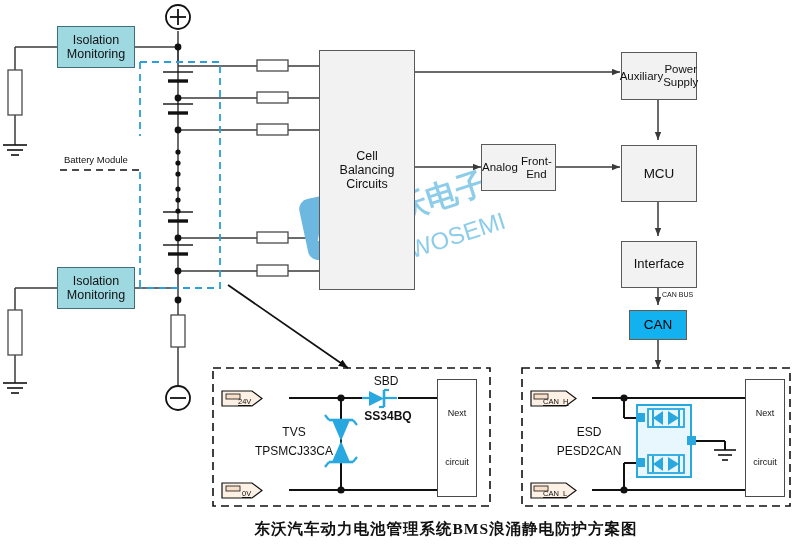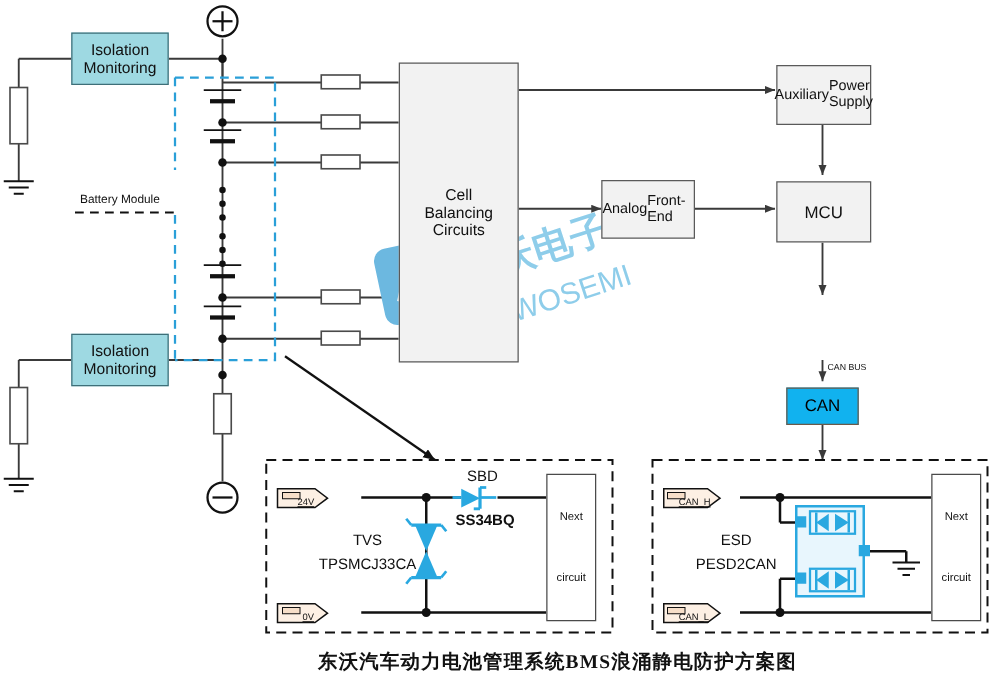--- a/index.html
+++ b/index.html
@@ -1,21 +1,21 @@
 <!DOCTYPE html>
 <html><head>
 <meta charset="utf-8">
 <style>
   html,body{margin:0;padding:0;background:#ffffff;}
   body{width:800px;height:547px;position:relative;overflow:hidden;
        font-family:"Liberation Sans","DejaVu Sans",sans-serif;color:#000;}
   #stage{position:absolute;left:0;top:0;width:800px;height:547px;}
   svg.layer{position:absolute;left:0;top:0;width:800px;height:547px;overflow:visible;}
   .blk{position:absolute;box-sizing:border-box;display:flex;align-items:center;
-       justify-content:center;line-height:1.12;}
+       justify-content:center;text-align:center;line-height:1.12;}
   .greybox{background:#f2f2f2;border:1.4px solid #5a5a5a;font-size:11.5px;color:#111;}
   .cyanbox{background:#9ed9e2;border:1.6px solid #3e6f78;font-size:12.5px;color:#111;}
   .canbox{background:#11b2ef;border:1.6px solid #6b5a4a;font-size:13.5px;color:#000;}
   .nextbox{background:#ffffff;border:1.4px solid #4a4a4a;font-size:9px;color:#111;line-height:1.25;gap:38px;}
   .lbl{position:absolute;font-size:9.5px;color:#111;white-space:nowrap;}
   .lbl-sm{position:absolute;font-size:7px;color:#111;white-space:nowrap;}
   .comp-lbl{position:absolute;font-size:12px;color:#111;text-align:center;white-space:nowrap;}
   .pin{position:absolute;height:18px;box-sizing:border-box;font-size:7.5px;
        display:flex;align-items:center;padding-left:4px;color:#111;text-decoration:underline;}
   .title{position:absolute;left:0;width:800px;text-align:center;font-size:15.5px;
@@ -277,24 +277,27 @@
   <div class="blk greybox" style="left:481px;top:144px;width:75px;height:47px;flex-direction:row;">
     <span>Analog</span>
     <span>Front-End</span>
   </div>
 
   <div class="blk greybox" style="left:621px;top:52px;width:76px;height:48px;flex-direction:row;">
     <span>Auxiliary</span>
     <span>Power Supply</span>
   </div>
 
-  <div class="blk greybox" style="left:621px;top:145px;width:76px;height:49px;font-size:13.5px;">
+  <div class="blk greybox" style="left:621px;top:145px;width:76px;height:57px;font-size:13.5px;">
     <span>MCU</span>
   </div>
 
+  <div class="blk greybox" style="left:621px;top:241px;width:76px;height:47px;font-size:13px;">
+    <span>Interface</span>
+  </div>
 
   <div class="lbl-sm" style="left:662px;top:291px;">CAN BUS</div>
 
   <div class="blk canbox" style="left:629px;top:310px;width:58px;height:30px;">
     <span>CAN</span>
   </div>
 
   <div class="lbl" style="left:64px;top:154px;">Battery Module</div>
 
   <div class="pin" style="left:234px;top:392px;width:32px;">24V</div>

